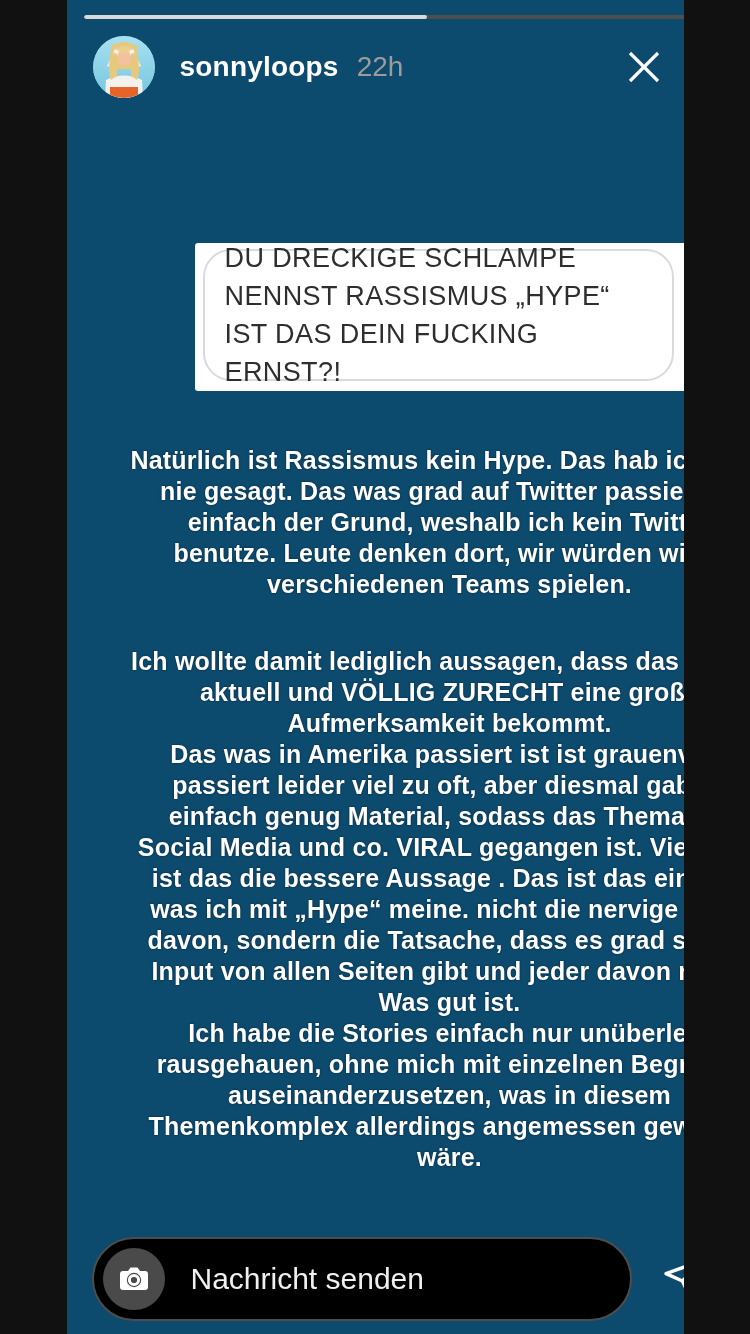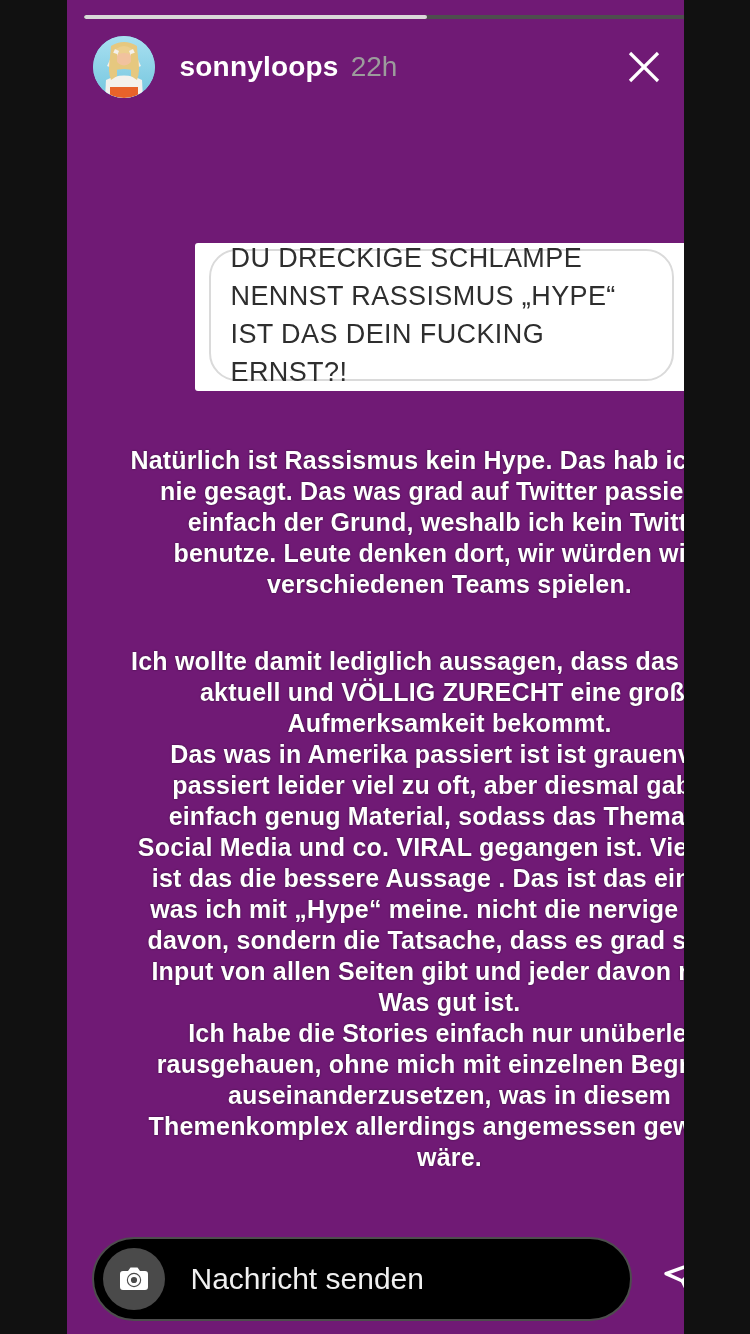--- a/index.html
+++ b/index.html
@@ -1,18 +1,18 @@
 <!DOCTYPE html>
 <html><head>
 <meta charset="utf-8">
 <style>
   html,body{margin:0;padding:0;background:#111;}
   *{box-sizing:border-box;}
   .screen{
-    position:relative;width:617px;height:1334px;background:#701a75;overflow:hidden;
+    position:relative;width:617px;height:1334px;background:#0c4a6e;overflow:hidden;
     font-family:"Liberation Sans",sans-serif;margin:0 auto;
   }
   
   .progress-track{
     position:absolute;left:17px;top:15px;width:716px;height:4px;
     background:#4e4e4e;border-radius:2px;overflow:hidden;
   }
   .progress-fill{height:100%;background:#d9d9d9;border-radius:2px;width:0;}
   
   .header{
@@ -21,36 +21,36 @@
   }
   .avatar{
     width:62px;height:62px;border-radius:50%;overflow:hidden;flex:0 0 62px;
     background:#8fd3e8;
   }
   .avatar svg{display:block;width:62px;height:62px;}
   .username{
     margin-left:25px;color:#ffffff;font-size:28px;font-weight:700;letter-spacing:.2px;
   }
   .timestamp{
-    margin-left:12px;color:#9c9c9c;font-size:28px;font-weight:400;
+    margin-left:18px;color:#9c9c9c;font-size:28px;font-weight:400;
   }
   .close-btn{
     margin-left:auto;width:52px;height:52px;background:none;border:none;padding:0;
     display:flex;align-items:center;justify-content:center;cursor:pointer;
   }
   
   .quote-box{
     position:absolute;left:128px;top:243px;width:493px;height:148px;
     background:#ffffff;border-radius:3px;
   }
   .quote-bubble{
     position:absolute;left:8px;top:6px;right:14px;bottom:10px;
     border:2px solid #dadada;border-radius:28px;
     display:flex;flex-direction:column;justify-content:center;
-    padding-left:20px;padding-right:10px;margin-left:6px;
+    padding-left:20px;padding-right:10px;
   }
   .quote-text{
     color:#2e2e2e;font-size:27px;line-height:38px;letter-spacing:.4px;
     white-space:pre-line;font-weight:400;
   }
   
   .story-par{
     position:absolute;left:25px;width:700px;margin:8px;
     color:#ffffff;font-weight:700;font-size:25px;line-height:31px;
     text-align:center;white-space:pre-line;letter-spacing:.2px;

